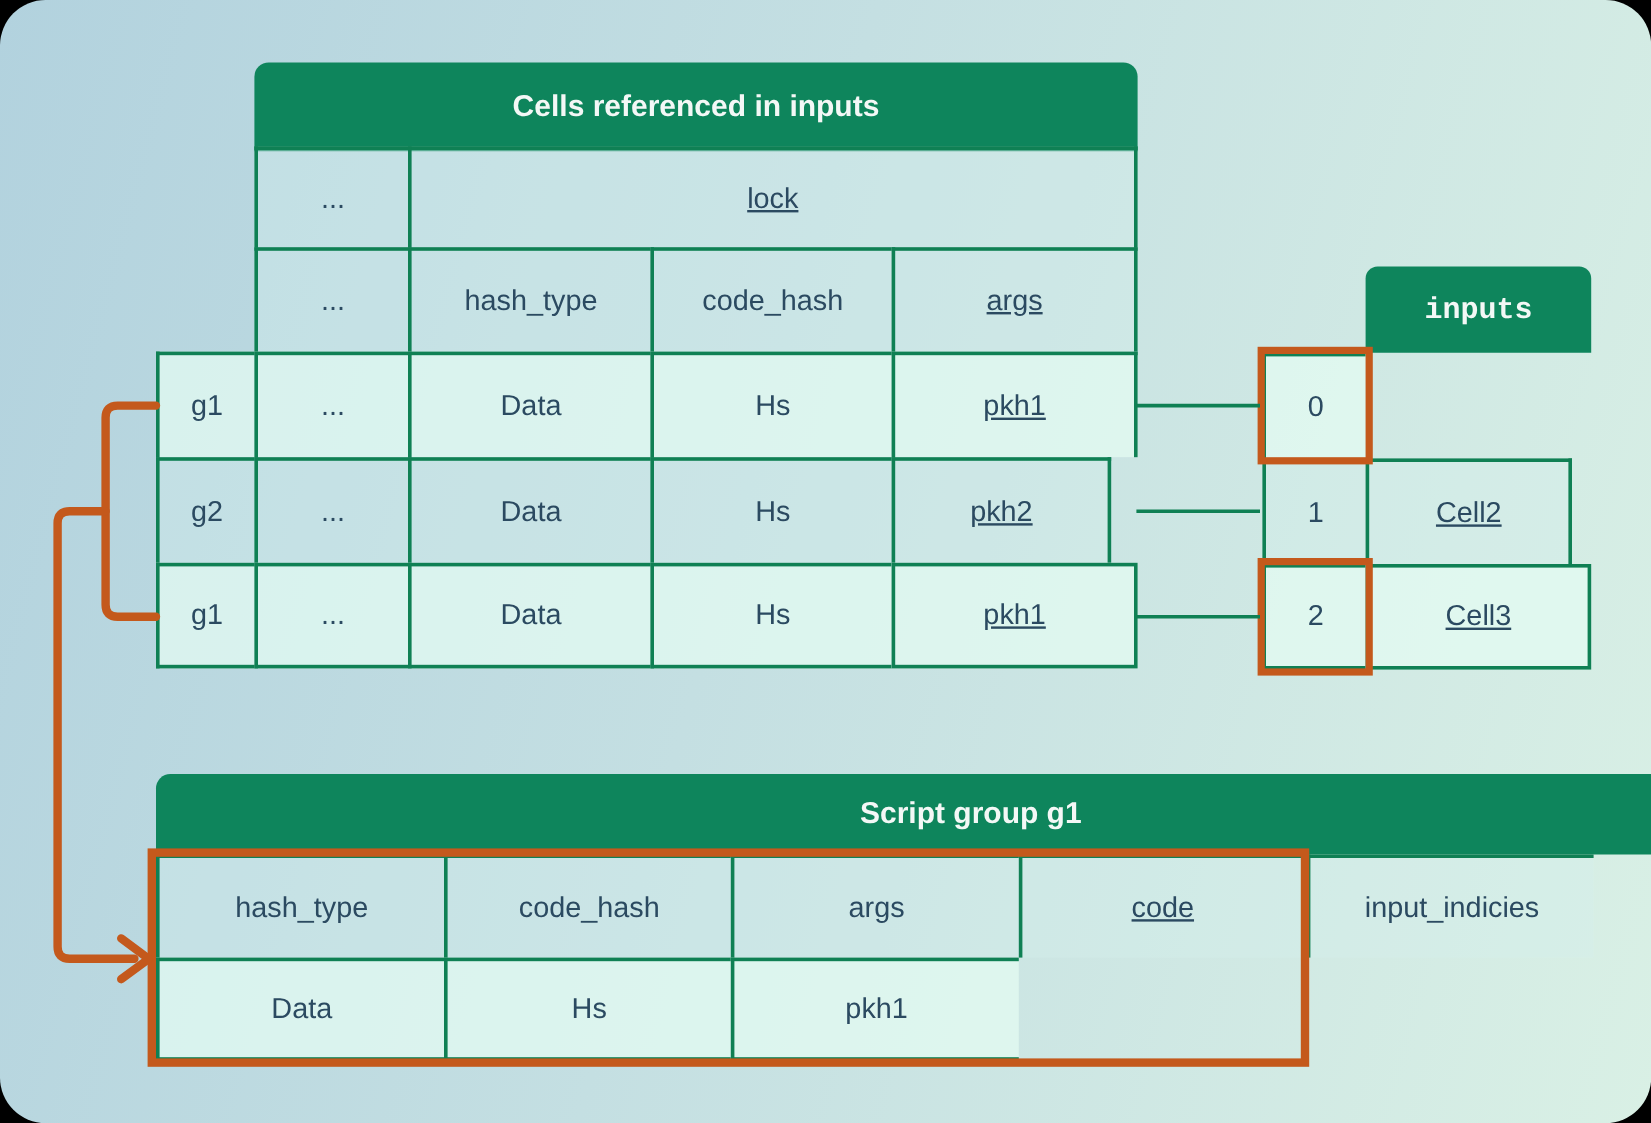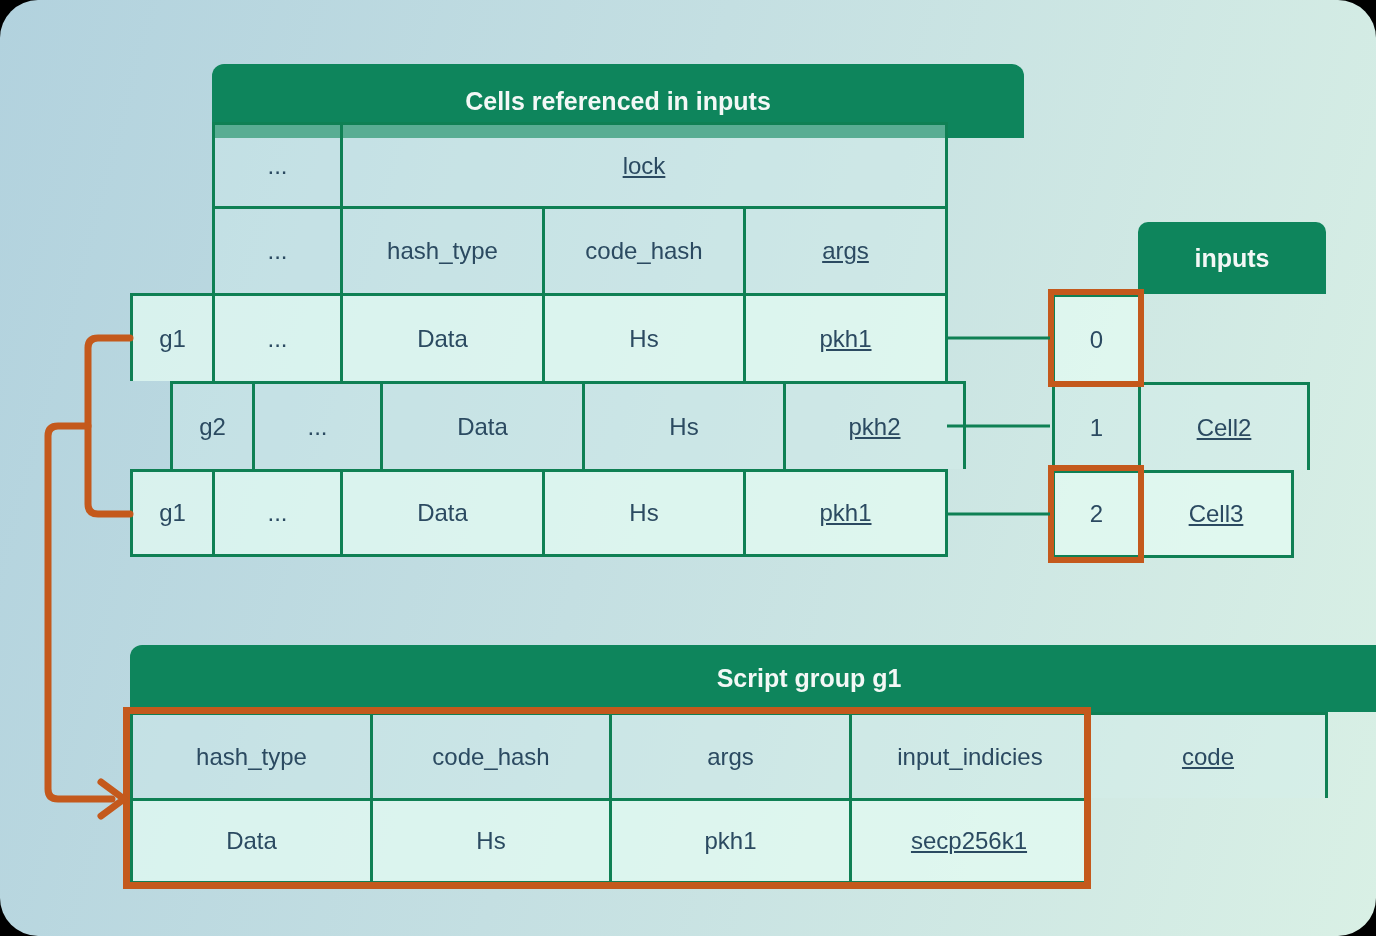--- a/index.html
+++ b/index.html
@@ -32,21 +32,21 @@
   }
   .frame.big { border-width:7px; }
   svg.connectors { position:absolute; left:0; top:0; z-index:6; pointer-events:none; }
 </style>
 </head>
 <body>
 
 <div class="page">
 
   <div class="tbl" style="left:130px; top:48px; width:818px; height:509px;">
-    <div class="thead" style="left:82px; top:16px; width:812px; height:74px;">Cells referenced in inputs</div>
+    <div class="thead" style="left:82px; top:4px; width:736px; height:74px;">Cells referenced in inputs</div>
 
     <div class="trow" style="left:82px; top:74px; width:736px; height:84px;">
       <div class="cell dark" style="width:128px">...</div>
       <div class="cell dark bR" style="width:608px">lock</div>
     </div>
 
     <div class="trow" style="left:82px; top:158px; width:736px; height:87px;">
       <div class="cell dark" style="width:128px">...</div>
       <div class="cell dark" style="width:202px">hash_type</div>
       <div class="cell dark" style="width:201px">code_hash</div>
@@ -54,69 +54,68 @@
     </div>
 
     <div class="trow" style="left:0px; top:245px; width:818px; height:88px;">
       <div class="cell light" style="width:82px">g1</div>
       <div class="cell light" style="width:128px">...</div>
       <div class="cell light" style="width:202px">Data</div>
       <div class="cell light" style="width:201px">Hs</div>
       <div class="cell light bR" style="width:205px">pkh1</div>
     </div>
 
-    <div class="trow" style="left:0px; top:333px; width:818px; height:88px;margin-left:40px;">
+    <div class="trow" style="left:0px; top:333px; width:818px; height:88px;">
       <div class="cell dark" style="width:82px">g2</div>
       <div class="cell dark" style="width:128px">...</div>
       <div class="cell dark" style="width:202px">Data</div>
       <div class="cell dark" style="width:201px">Hs</div>
       <div class="cell dark bR" style="width:183px">pkh2</div>
     </div>
 
     <div class="trow" style="left:0px; top:421px; width:818px; height:88px;">
       <div class="cell light bB" style="width:82px">g1</div>
       <div class="cell light bB" style="width:128px">...</div>
       <div class="cell light bB" style="width:202px">Data</div>
       <div class="cell light bB" style="width:201px">Hs</div>
       <div class="cell light bR bB" style="width:205px">pkh1</div>
     </div>
   </div>
 
   <div class="tbl" style="left:1052px; top:222px; width:274px; height:336px;">
-    <div class="thead" style="left:86px; top:0px; width:188px; height:72px; border-radius:10px 10px 0 0;">inputs</div>
+    <div class="thead" style="left:86px; top:0px; width:188px; height:72px; border-radius:10px 10px 0 0;font-family:Liberation Mono, monospace;">inputs</div>
 
     <div class="trow" style="left:0px; top:72px; width:274px; height:88px;">
       <div class="cell light" style="width:86px">0</div>
     </div>
     <div class="trow" style="left:0px; top:160px; width:274px; height:88px;">
       <div class="cell dark" style="width:86px">1</div>
       <div class="cell dark bR" style="width:172px">Cell2</div>
     </div>
     <div class="trow" style="left:0px; top:248px; width:274px; height:88px;">
       <div class="cell light bB" style="width:86px">2</div>
-      <div class="cell light bR bB" style="width:156px">Cell3</div>
+      <div class="cell light bR bB" style="width:188px">Cell3</div>
     </div>
   </div>
 
   <div class="tbl" style="left:130px; top:645px; width:1198px; height:239px;">
     <div class="thead" style="left:0px; top:0px; width:1358px; height:67px;">Script group g1</div>
 
     <div class="trow" style="left:0px; top:67px; width:1198px; height:86px;">
       <div class="cell dark" style="width:240px">hash_type</div>
       <div class="cell dark" style="width:239px">code_hash</div>
       <div class="cell dark" style="width:240px">args</div>
+      <div class="cell dark bR" style="width:240px">code</div>
       <div class="cell dark" style="width:239px">input_indicies</div>
-      <div class="cell dark bR" style="width:240px">code</div>
     </div>
 
     <div class="trow" style="left:0px; top:153px; width:1198px; height:86px;">
       <div class="cell light bB" style="width:240px">Data</div>
       <div class="cell light bB" style="width:239px">Hs</div>
       <div class="cell light bB" style="width:240px">pkh1</div>
-      <div class="cell light bR bB" style="width:240px">secp256k1</div>
     </div>
   </div>
 
   <div class="frame" style="left:1048px; top:289px; width:96px; height:98px;"></div>
   <div class="frame" style="left:1048px; top:465px; width:96px; height:98px;"></div>
   <div class="frame big" style="left:123px; top:707px; width:968px; height:182px;"></div>
 
   <svg class="connectors" width="1376" height="936" viewBox="0 0 1376 936">
 
     <g stroke="#0f8054" stroke-width="3" fill="none">

